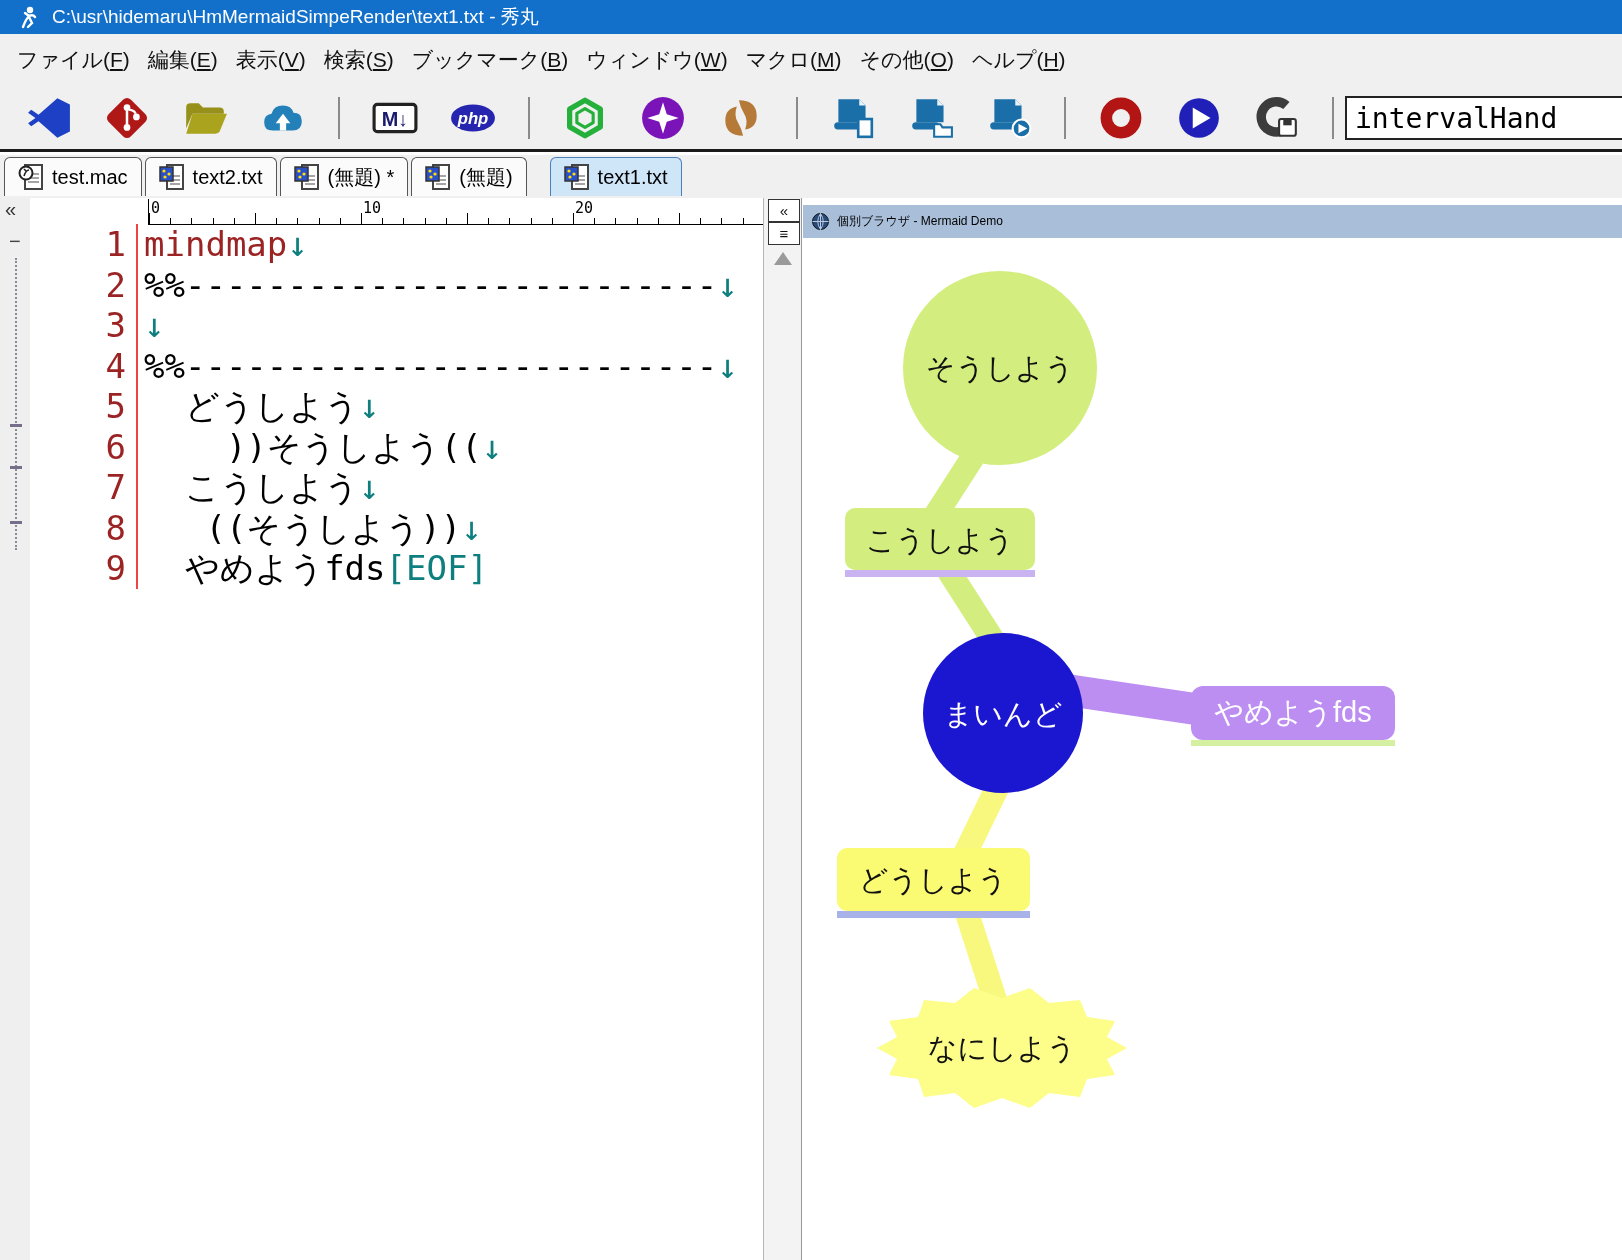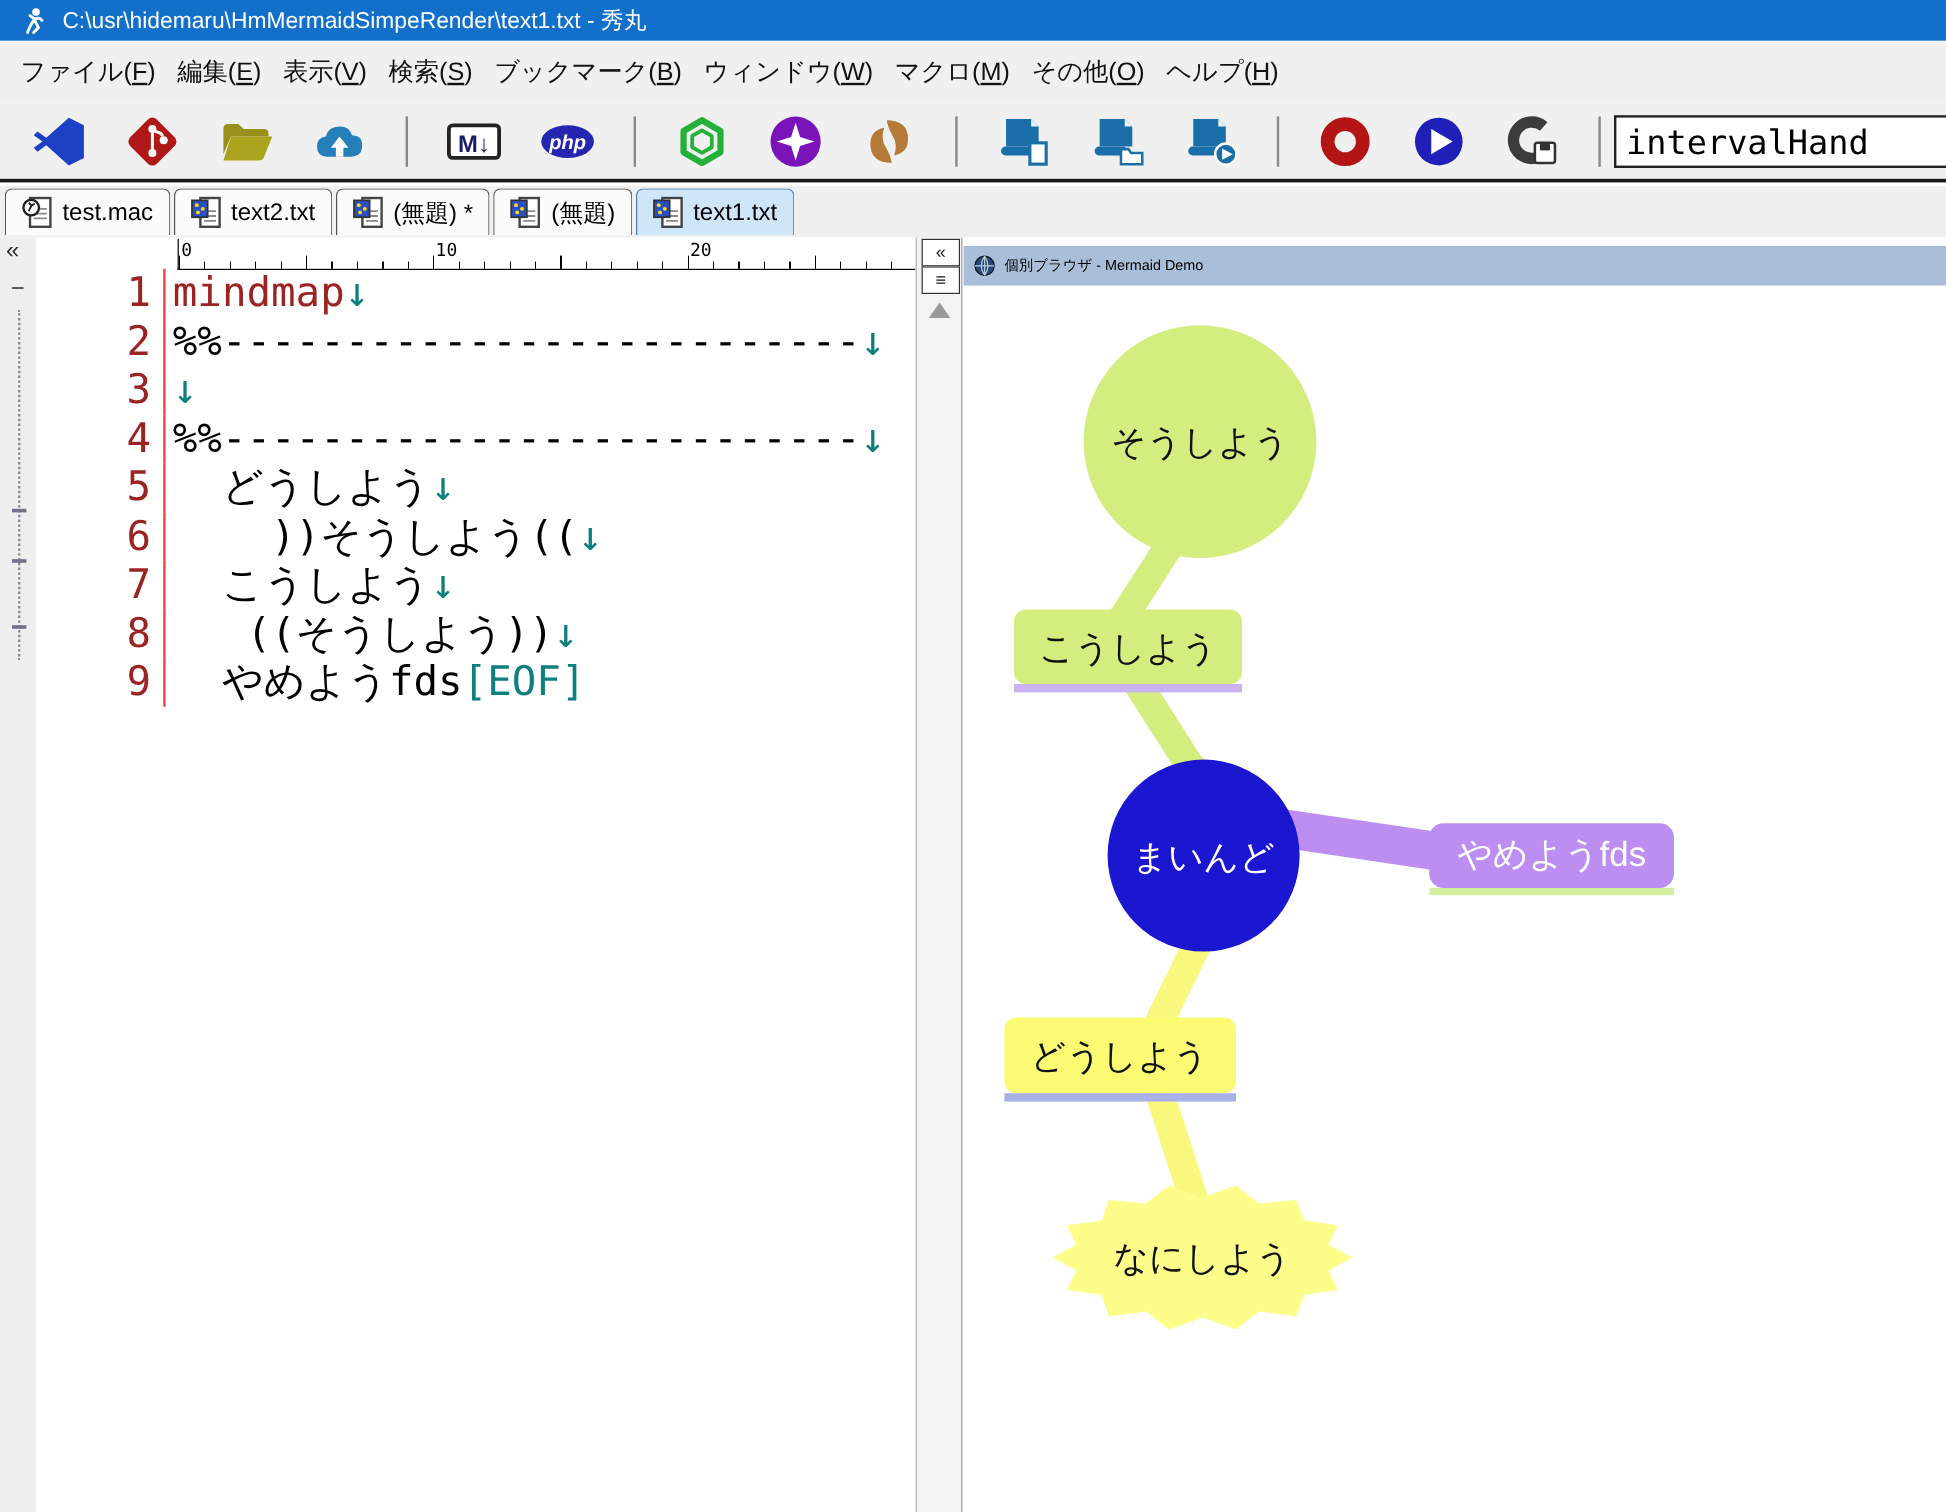--- a/index.html
+++ b/index.html
@@ -20,21 +20,21 @@
   .tbicon{width:46px;height:46px;margin-right:32px;flex:0 0 auto;}
   .tbsep{width:2px;height:42px;background:#8a8a8a;margin-right:32px;flex:0 0 auto;}
   .macro-input{position:absolute;left:1345px;top:10px;width:290px;height:40px;border:2px solid #222;
                font-family:"DejaVu Sans Mono",monospace;font-size:28px;padding:0 0 0 8px;background:#fff;color:#000;}
   
   .tabbar{position:absolute;left:0;top:155px;width:100%;height:43px;background:#f0f0f0;
           display:flex;align-items:center;padding-left:4px;box-sizing:border-box;}
   .tab{height:38px;display:flex;align-items:center;gap:8px;padding:0 13px;margin-right:3px;
        background:#fbfbfb;border:1px solid #555;border-bottom:none;border-radius:6px 6px 0 0;
        font-size:20px;color:#000;white-space:nowrap;}
-  .tab.active{background:#cfe5f8;border-color:#4a7fb8;}
+  .tab.active{background:#cfe5f8;border-color:#4a7fb8;margin-left:20px;}
   
   .leftstrip{position:absolute;left:0;top:198px;width:30px;height:1062px;background:#efefef;border-right:1px solid #cfcfcf;}
   .leftstrip .chev{position:absolute;left:5px;top:0px;font-size:20px;color:#333;}
   .leftstrip .minus{position:absolute;left:9px;top:32px;font-size:20px;color:#444;}
   .dotline{position:absolute;left:15px;top:60px;height:292px;width:0;border-left:2px dotted #8a8a9a;}
   .dotdash{position:absolute;left:10px;width:12px;height:3px;background:#776f8a;}
   .editor{position:absolute;left:30px;top:198px;width:733px;height:1062px;background:#fff;overflow:hidden;}
   .ruler{position:absolute;left:118px;top:1px;width:614px;height:25px;border-bottom:1px solid #000;border-left:1px solid #000;
          background-image:repeating-linear-gradient(to right,#000 0 1px,transparent 1px 21.2px),
                           repeating-linear-gradient(to right,#000 0 1px,transparent 1px 106px);

